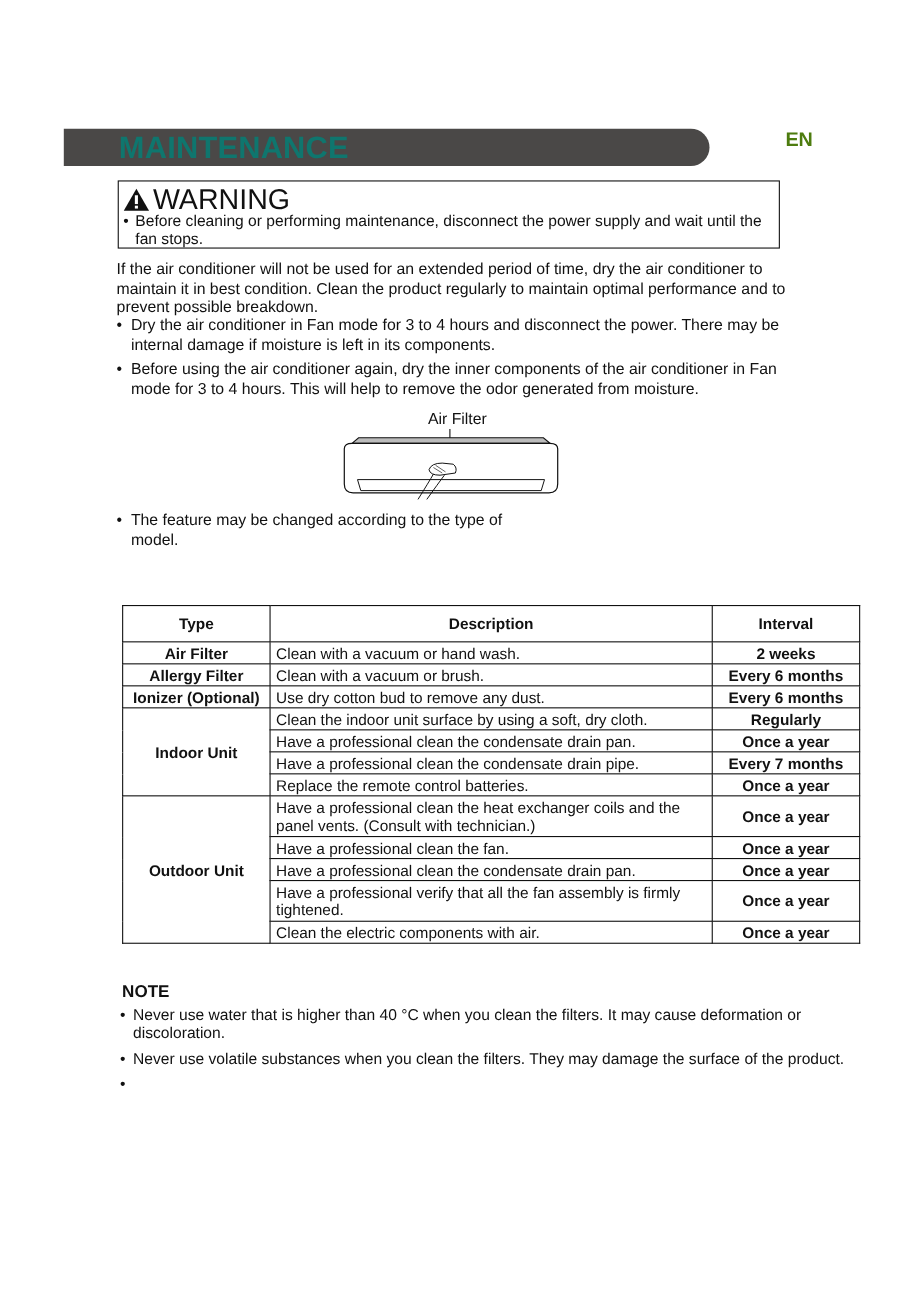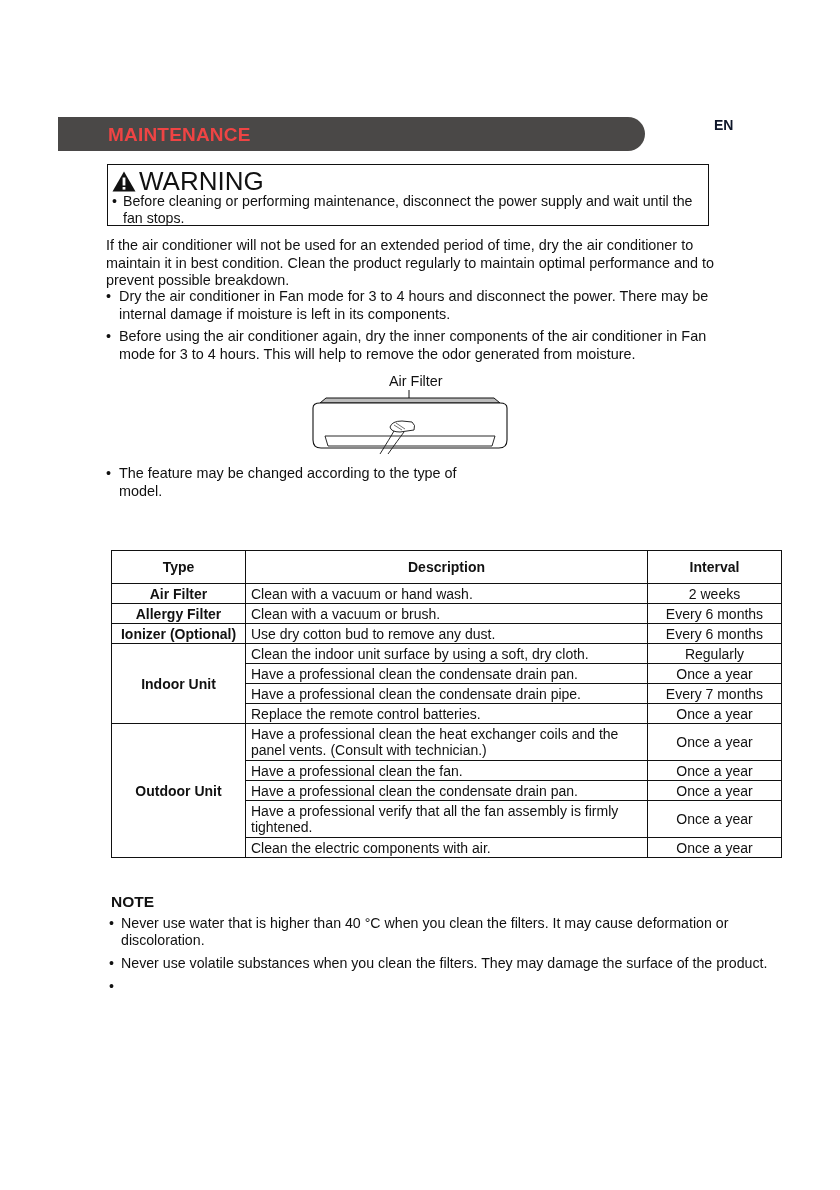--- a/index.html
+++ b/index.html
@@ -18,27 +18,27 @@
     .abs { position: absolute; }
 
     
     .header-bar {
       left: 58px; top: 117px; width: 587px; height: 34px;
       background: #4a4847;
       border-radius: 0 17px 17px 0;
     }
     .header-title {
       left: 108px; top: 119px;
-      font-size: 19px; font-weight: bold; color: #ef4444;
+      font-size: 28px; font-weight: bold; color: #0f766e;
       letter-spacing: 0.2px;
       line-height: 32px;
     }
     .lang {
       left: 714px; top: 117px;
-      font-size: 14px; font-weight: bold; color: #0f172a;
+      font-size: 18px; font-weight: bold; color: #4d7c0f;
     }
 
     
     .warning-box {
       left: 107px; top: 164px; width: 600px; height: 60px;
       border: 1px solid #111;
       box-sizing: content-box;
     }
     .warning-title {
       left: 112px; top: 167px;
@@ -76,21 +76,21 @@
       border-collapse: collapse;
       font-size: 14px;
     }
     .mtable td, .mtable th {
       border: 1.5px solid #111;
       padding: 0 5px;
       line-height: 16px;
     }
     .mtable th { font-weight: bold; height: 32px; }
     .mtable td.type { font-weight: bold; text-align: center; }
-    .mtable td.interval { text-align: center; }
+    .mtable td.interval { text-align: center; font-weight: bold; }
     .mtable td.desc { text-align: left; }
     .mtable tr.r1 td { height: 19px; }
     .mtable tr.r2 td { height: 36px; }
 
     
     .note-title {
       left: 111px; top: 893px;
       font-size: 15.5px; font-weight: bold;
     }
     .note-list {

